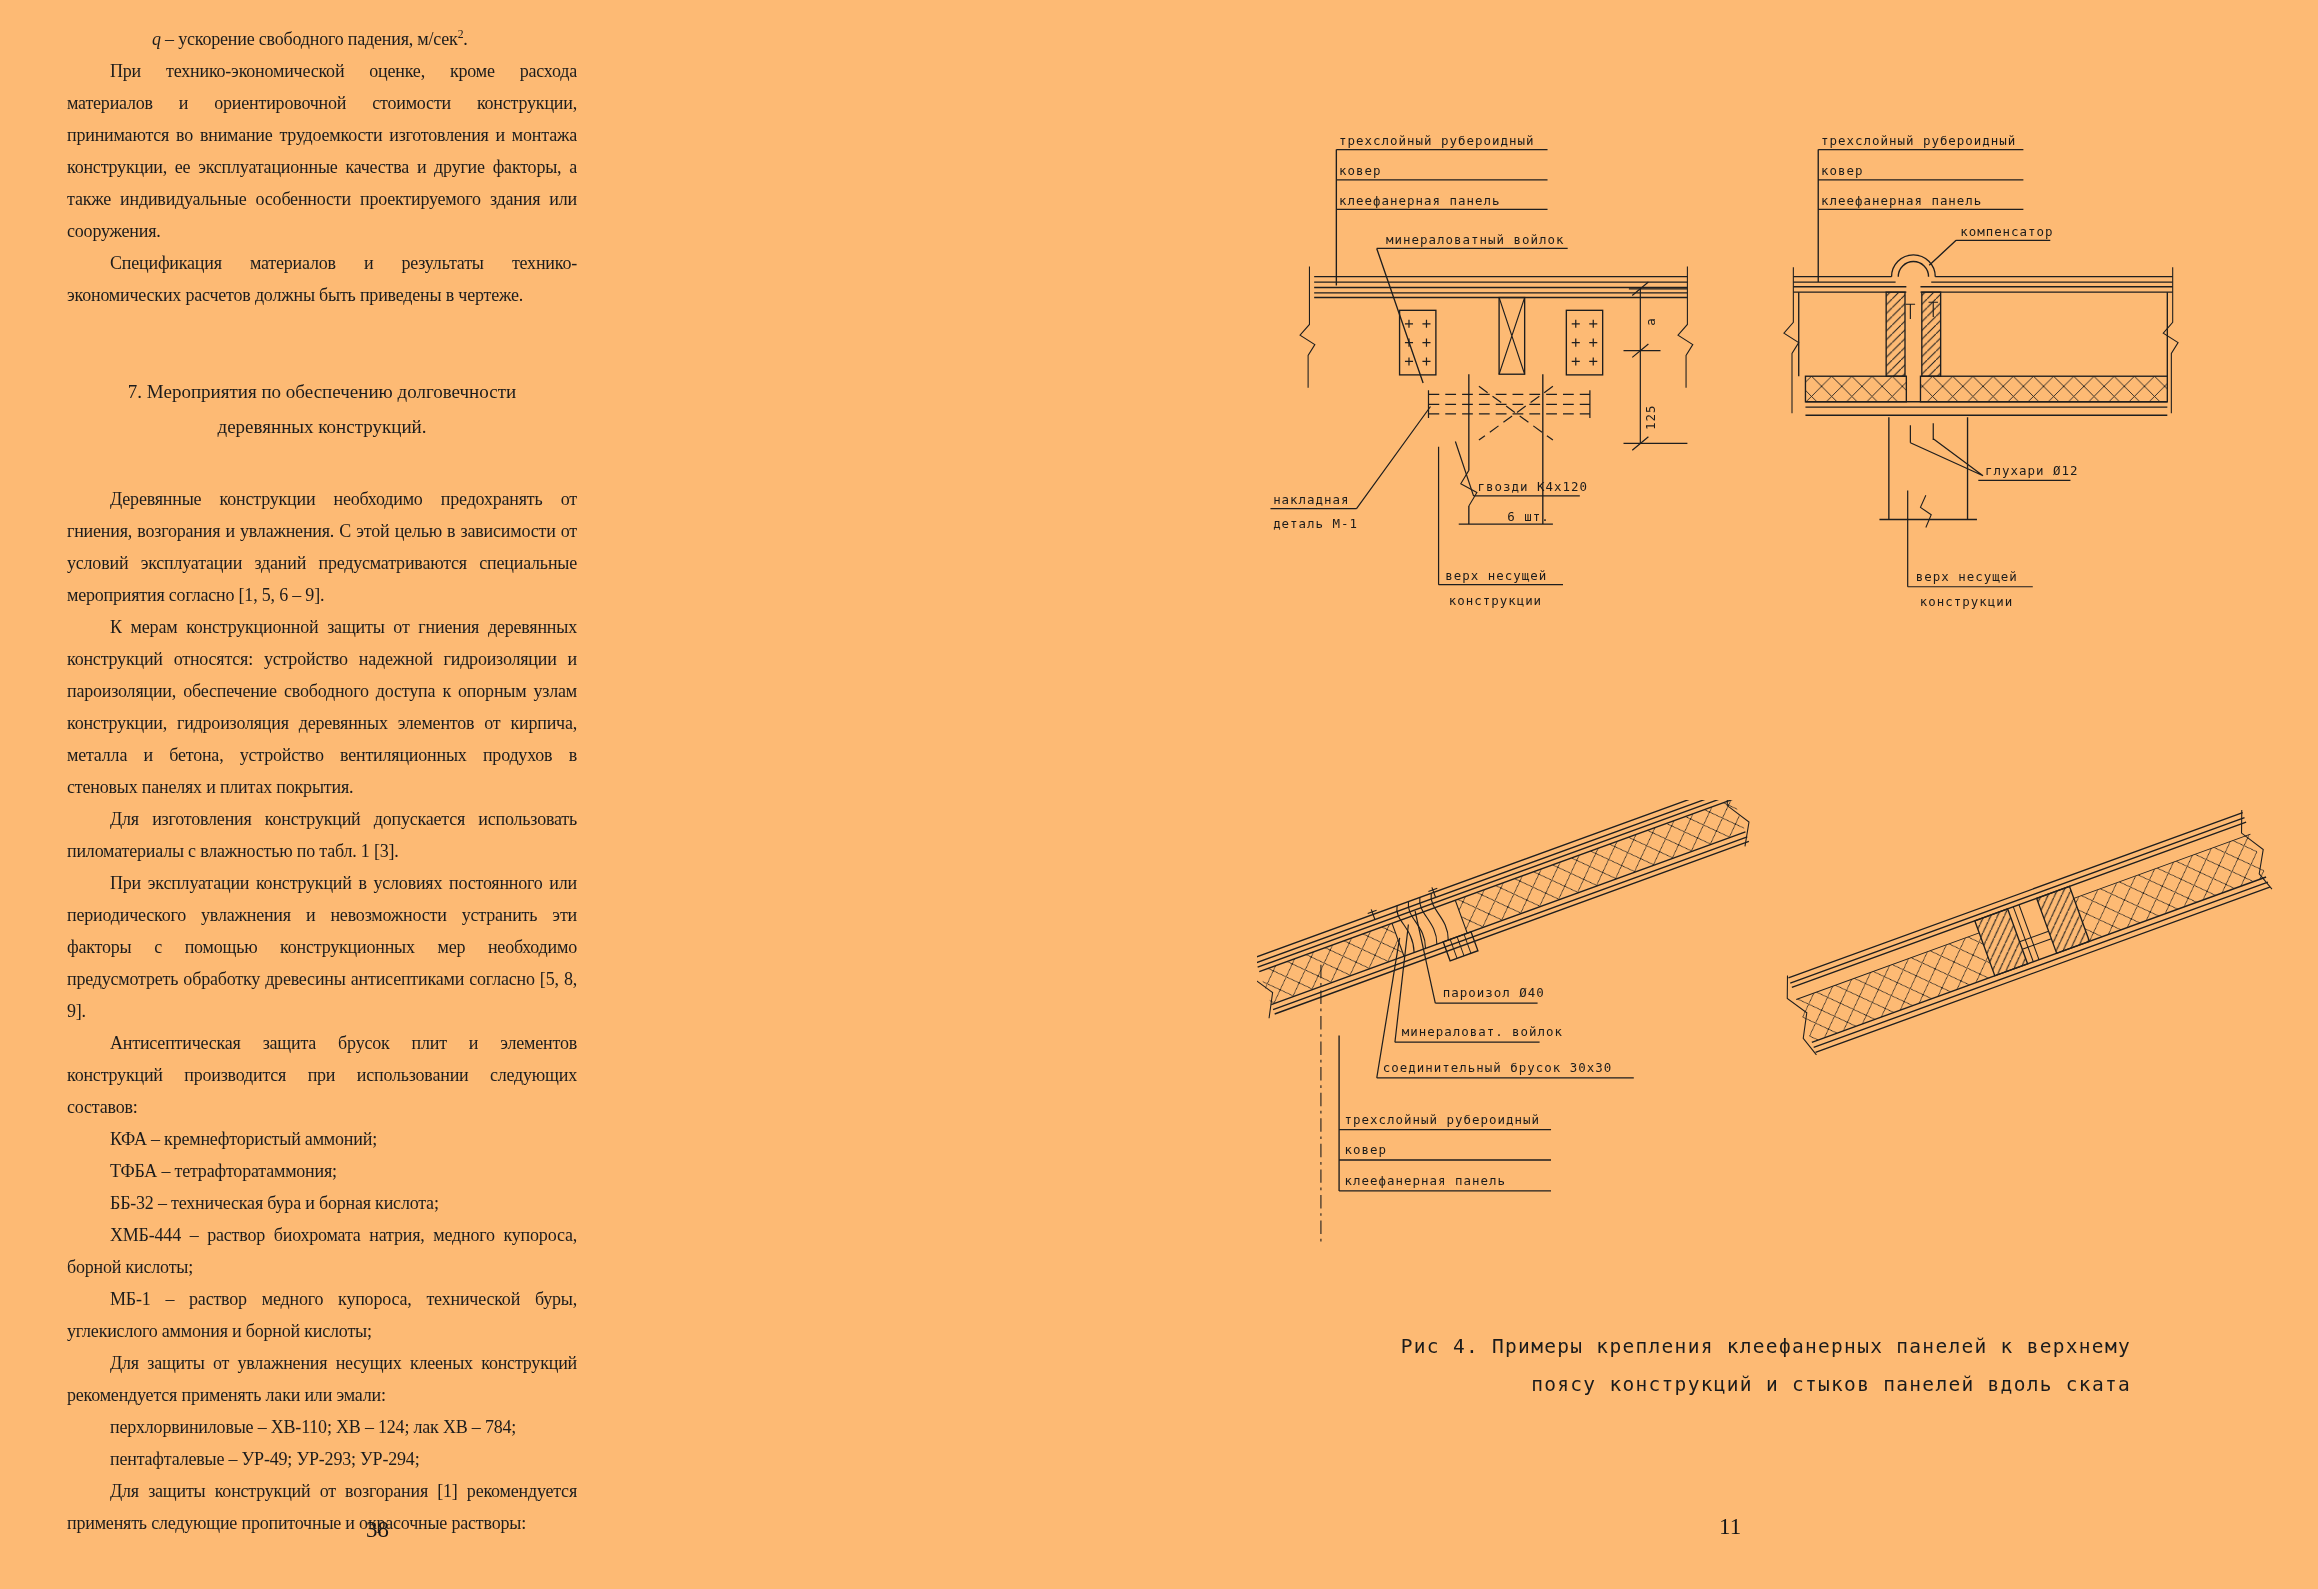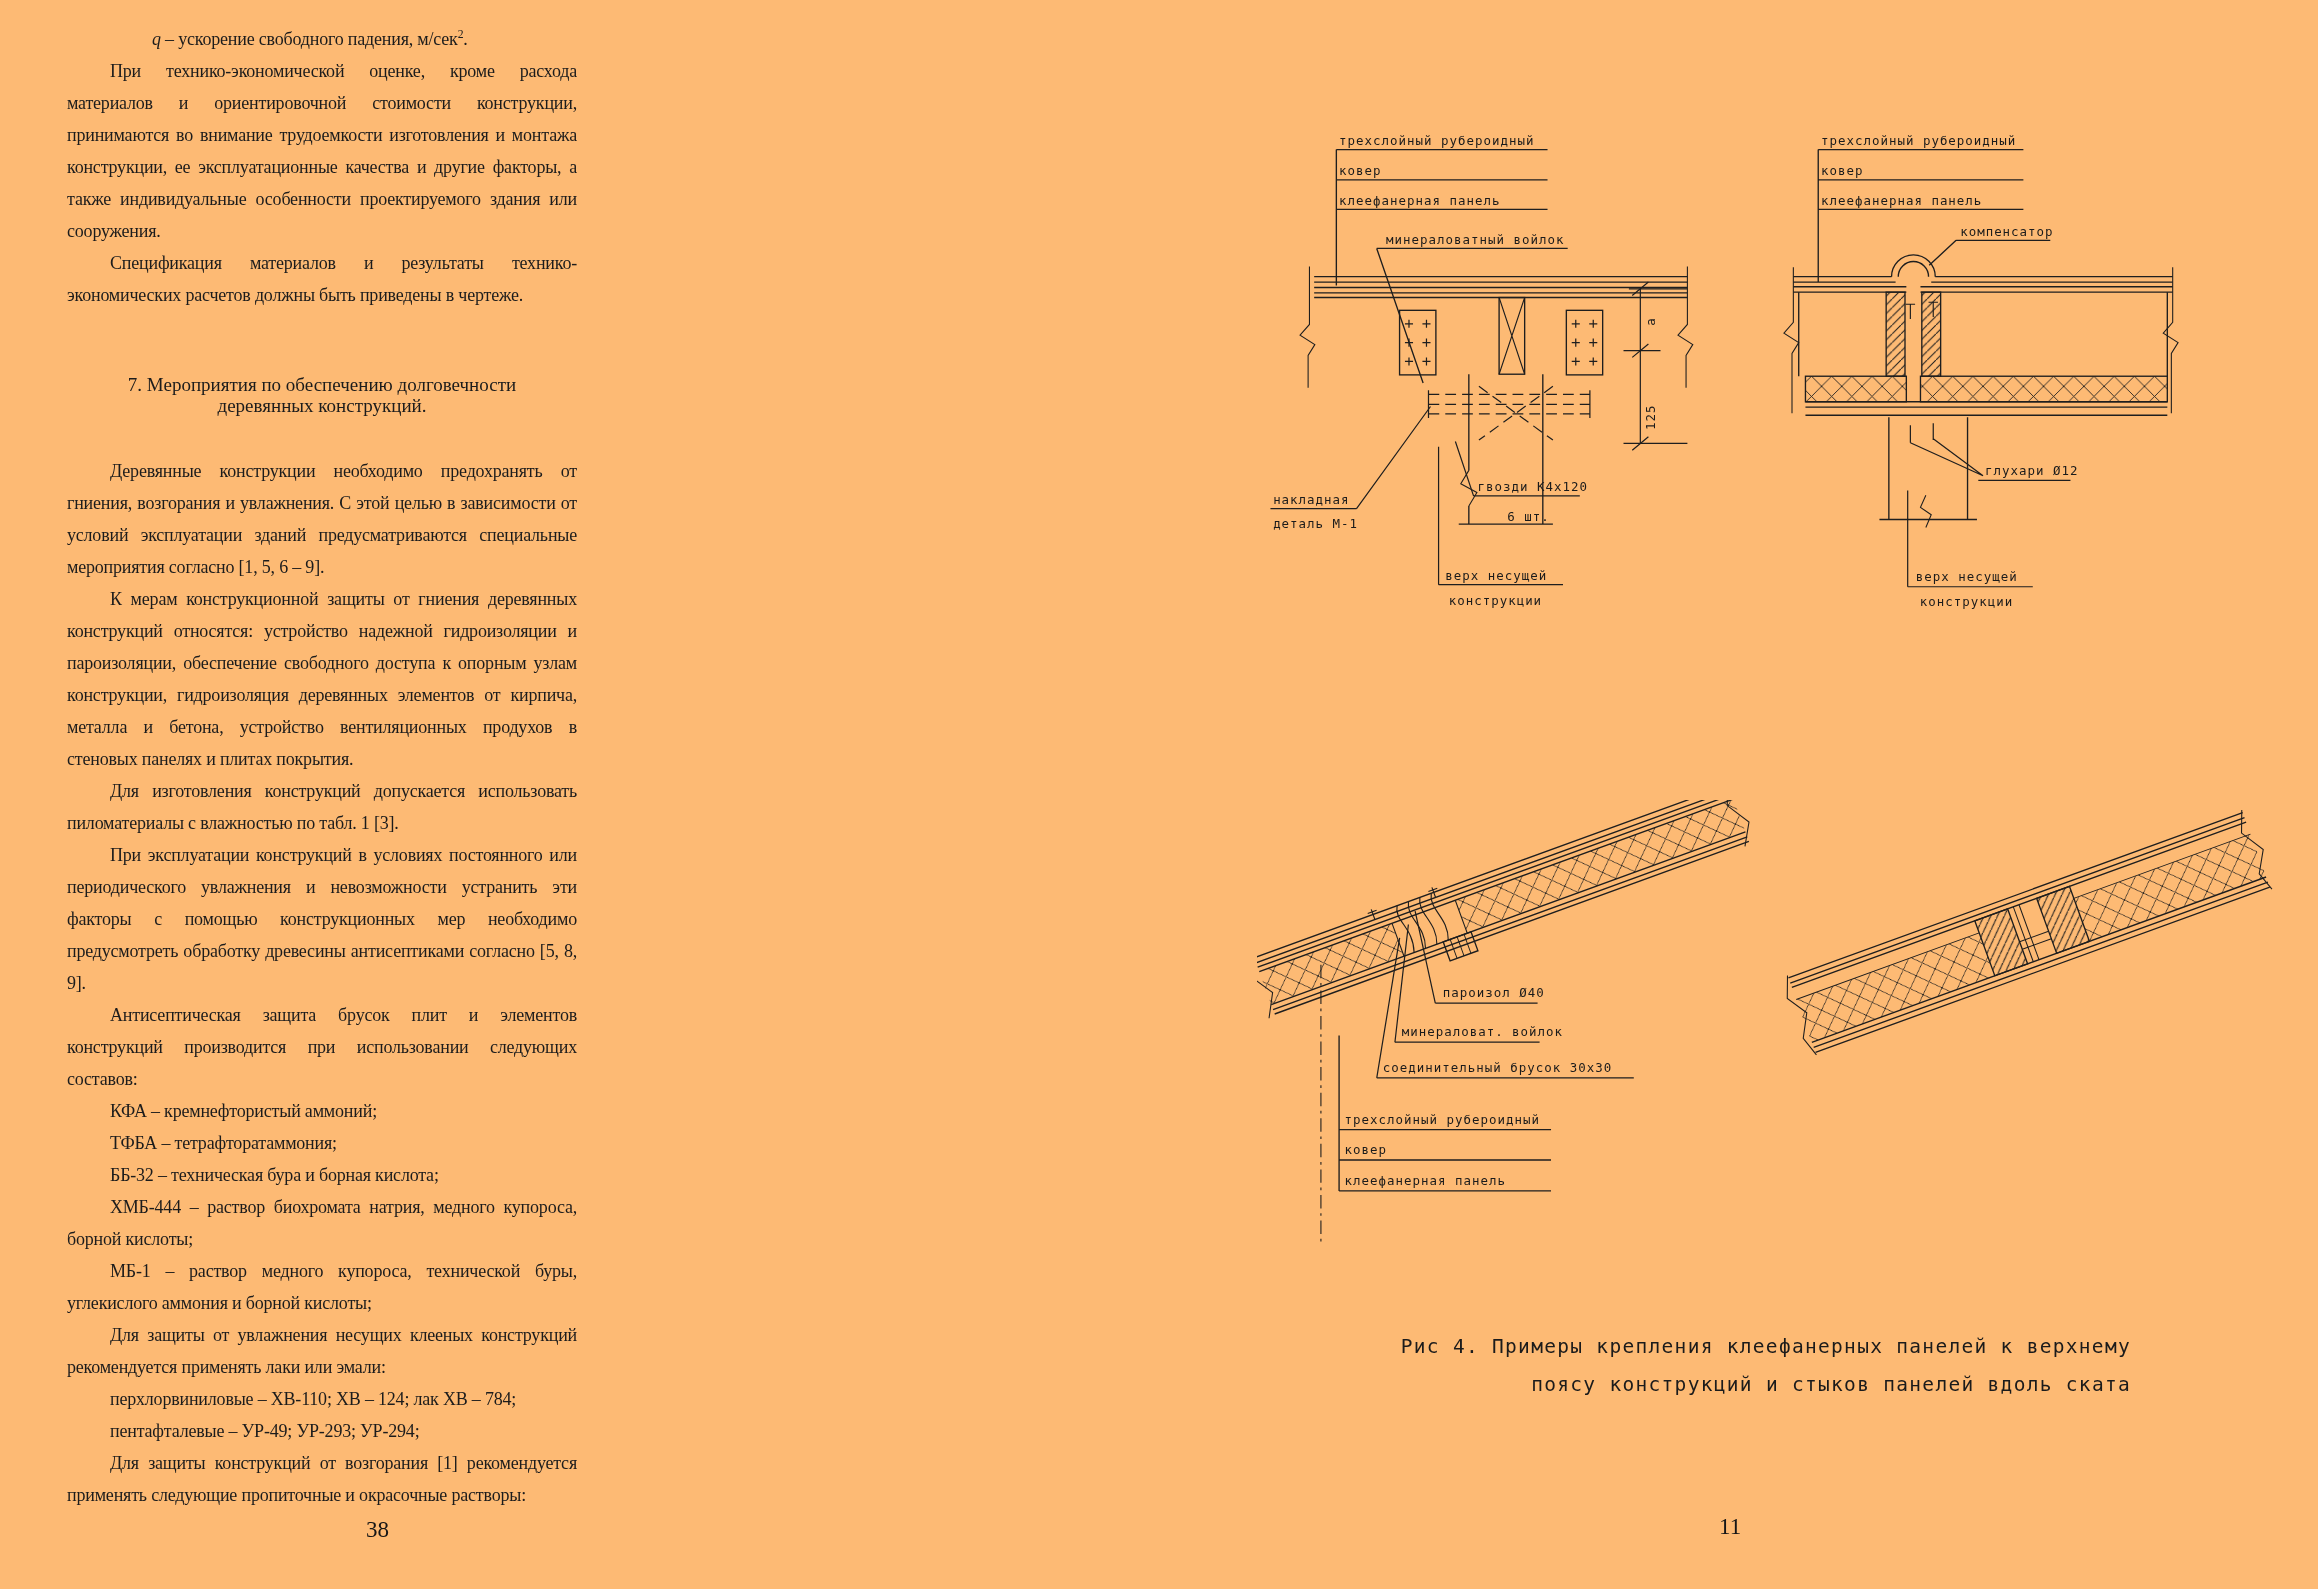--- a/index.html
+++ b/index.html
@@ -11,21 +11,21 @@
   
   .textcol {
     position:absolute; left:67px; top:19px; width:510px;
     font-size:18px; line-height:32px; letter-spacing:-0.2px;
     text-align:justify;
   }
   .textcol p { margin:0; text-indent:43px; }
   .textcol p.q-line { text-indent:85px; }
   .textcol h2 {
     font-size:19px; font-weight:normal; text-align:center; text-indent:0;
-    margin:63px 13.4px 39px 13.4px; line-height:21px; letter-spacing:0;
+    margin:63px 13.4px 39px 13.4px; line-height:35px; letter-spacing:0;
   }
   sup { font-size:0.65em; }
   .pagenum { position:absolute; font-size:23px; color:#161616; }
   .pagenum-left  { left:366px; top:1517px; }
   .pagenum-right { left:1679px; top:1514px;margin-left:40px; }
   
   svg.fig { position:absolute; }
   .dlabel {
     font-family:"DejaVu Sans Mono", monospace;
     font-size:18.5px; letter-spacing:1.5px; fill:#1b1b1b;

